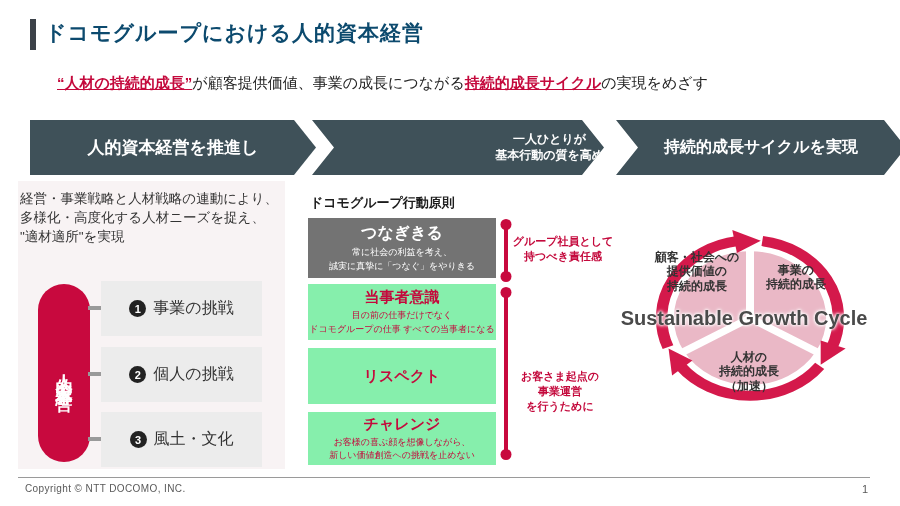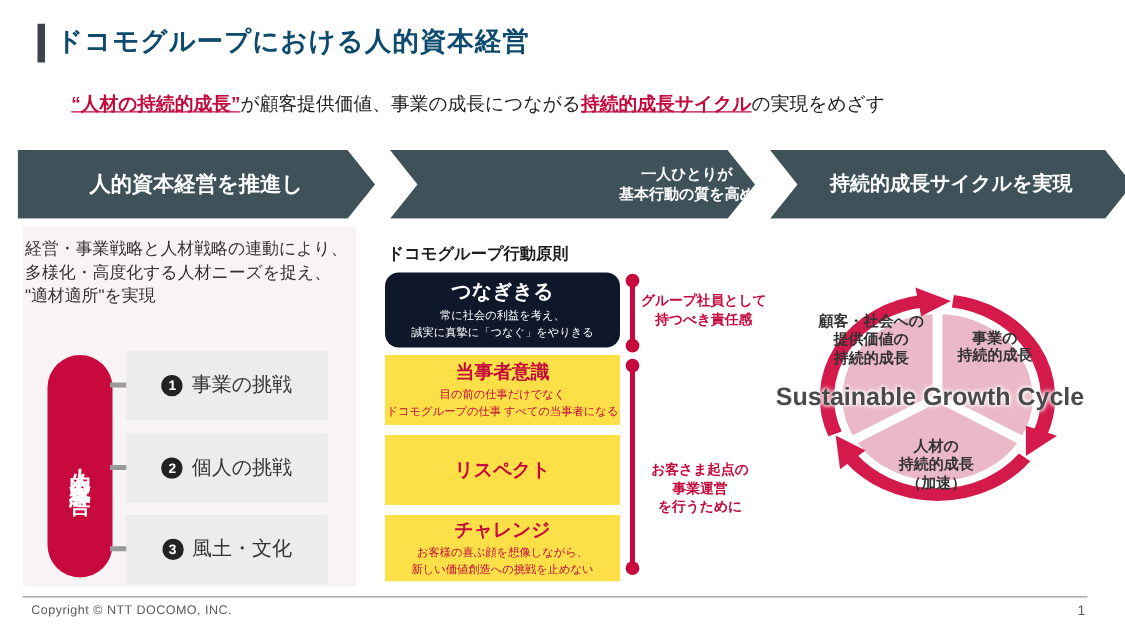--- a/index.html
+++ b/index.html
@@ -12,21 +12,21 @@
   .title-bar { position:absolute; left:30px; top:19px; width:6px; height:31px; background:#3c4249; }
   .slide-title { position:absolute; left:45px; top:19px; font-size:21px; font-weight:bold; color:#0c4a6e; letter-spacing:1px; }
   .subtitle { position:absolute; left:57px; top:74px; font-size:15px; color:#222; }
   .subtitle .red { color:#c4093c; font-weight:bold; text-decoration:underline; }
 
   
   .arrow { position:absolute; top:120px; height:55px; background:#3f5159; color:#fff;
     display:flex; align-items:center; justify-content:center; text-align:center; font-weight:bold; }
   .arrow-first { clip-path:polygon(0 0, calc(100% - 22px) 0, 100% 50%, calc(100% - 22px) 100%, 0 100%); }
   .arrow-next  { clip-path:polygon(0 0, calc(100% - 22px) 0, 100% 50%, calc(100% - 22px) 100%, 0 100%, 22px 50%); }
-  .arrow1 { left:14px;  width:286px; font-size:17px; }
+  .arrow1 { left:30px;  width:286px; font-size:17px; }
   .arrow2 { left:312px; width:292px; font-size:12px; line-height:1.3;justify-content:flex-end; }
   .arrow3 { left:616px; width:290px; font-size:16px; }
 
   
   .left-panel { position:absolute; left:18px; top:181px; width:267px; height:288px; background:#f8f3f4; }
   .left-desc { position:absolute; left:20px; top:190px; width:266px; font-size:13.5px; color:#333; line-height:1.4; }
   .pill { position:absolute; left:38px; top:284px; width:52px; height:178px; background:#c8093e; border-radius:26px;
     display:flex; align-items:center; justify-content:center; }
   .pill-text { writing-mode:vertical-rl; text-orientation:upright; color:#fff; font-weight:bold; font-size:17px; letter-spacing:4px; }
   .connector { position:absolute; left:88px; width:14px; height:4px; background:#9a9a9a; }
@@ -34,23 +34,23 @@
     display:flex; align-items:center; justify-content:center; gap:7px; font-size:16px; color:#333; }
   .num-badge { width:17px; height:17px; background:#222; color:#fff; border-radius:50%;
     display:inline-flex; align-items:center; justify-content:center; font-size:11px; font-weight:bold; flex:0 0 auto; }
 
   
   .principles-header { position:absolute; left:310px; top:194px; font-size:13px; font-weight:bold; color:#1c1c1c; }
   .p-box { position:absolute; left:308px; width:188px; text-align:center;
     display:flex; flex-direction:column; align-items:center; justify-content:center; }
   .p-box .p-title { font-weight:bold; }
   .p-box .p-desc { font-size:9px; line-height:1.45; margin-top:2px; }
-  .p-box-solid { top:218px; height:60px; background:#0f172a; color:#fff;border-radius:11px; }
+  .p-box-solid { top:218px; height:60px; background:#737373; color:#fff; }
   .p-box-solid .p-title { font-size:16px; color:#fff; }
-  .p-box-light { background:#fde047; color:#c4093c; }
+  .p-box-light { background:#86efac; color:#c4093c; }
   .p-box-light .p-title { font-size:15px; }
   .p-box2 { top:284px; height:56px; }
   .p-box3 { top:348px; height:56px; }
   .p-box4 { top:412px; height:53px; }
 
   .vline { position:absolute; left:504px; width:4px; background:#c8093e; }
   .vline::before, .vline::after { content:""; position:absolute; left:50%; transform:translateX(-50%);
     width:11px; height:11px; border-radius:50%; background:#c8093e; }
   .vline::before { top:-5px; } .vline::after { bottom:-5px; }
   .vline1 { top:224px; height:53px; }

